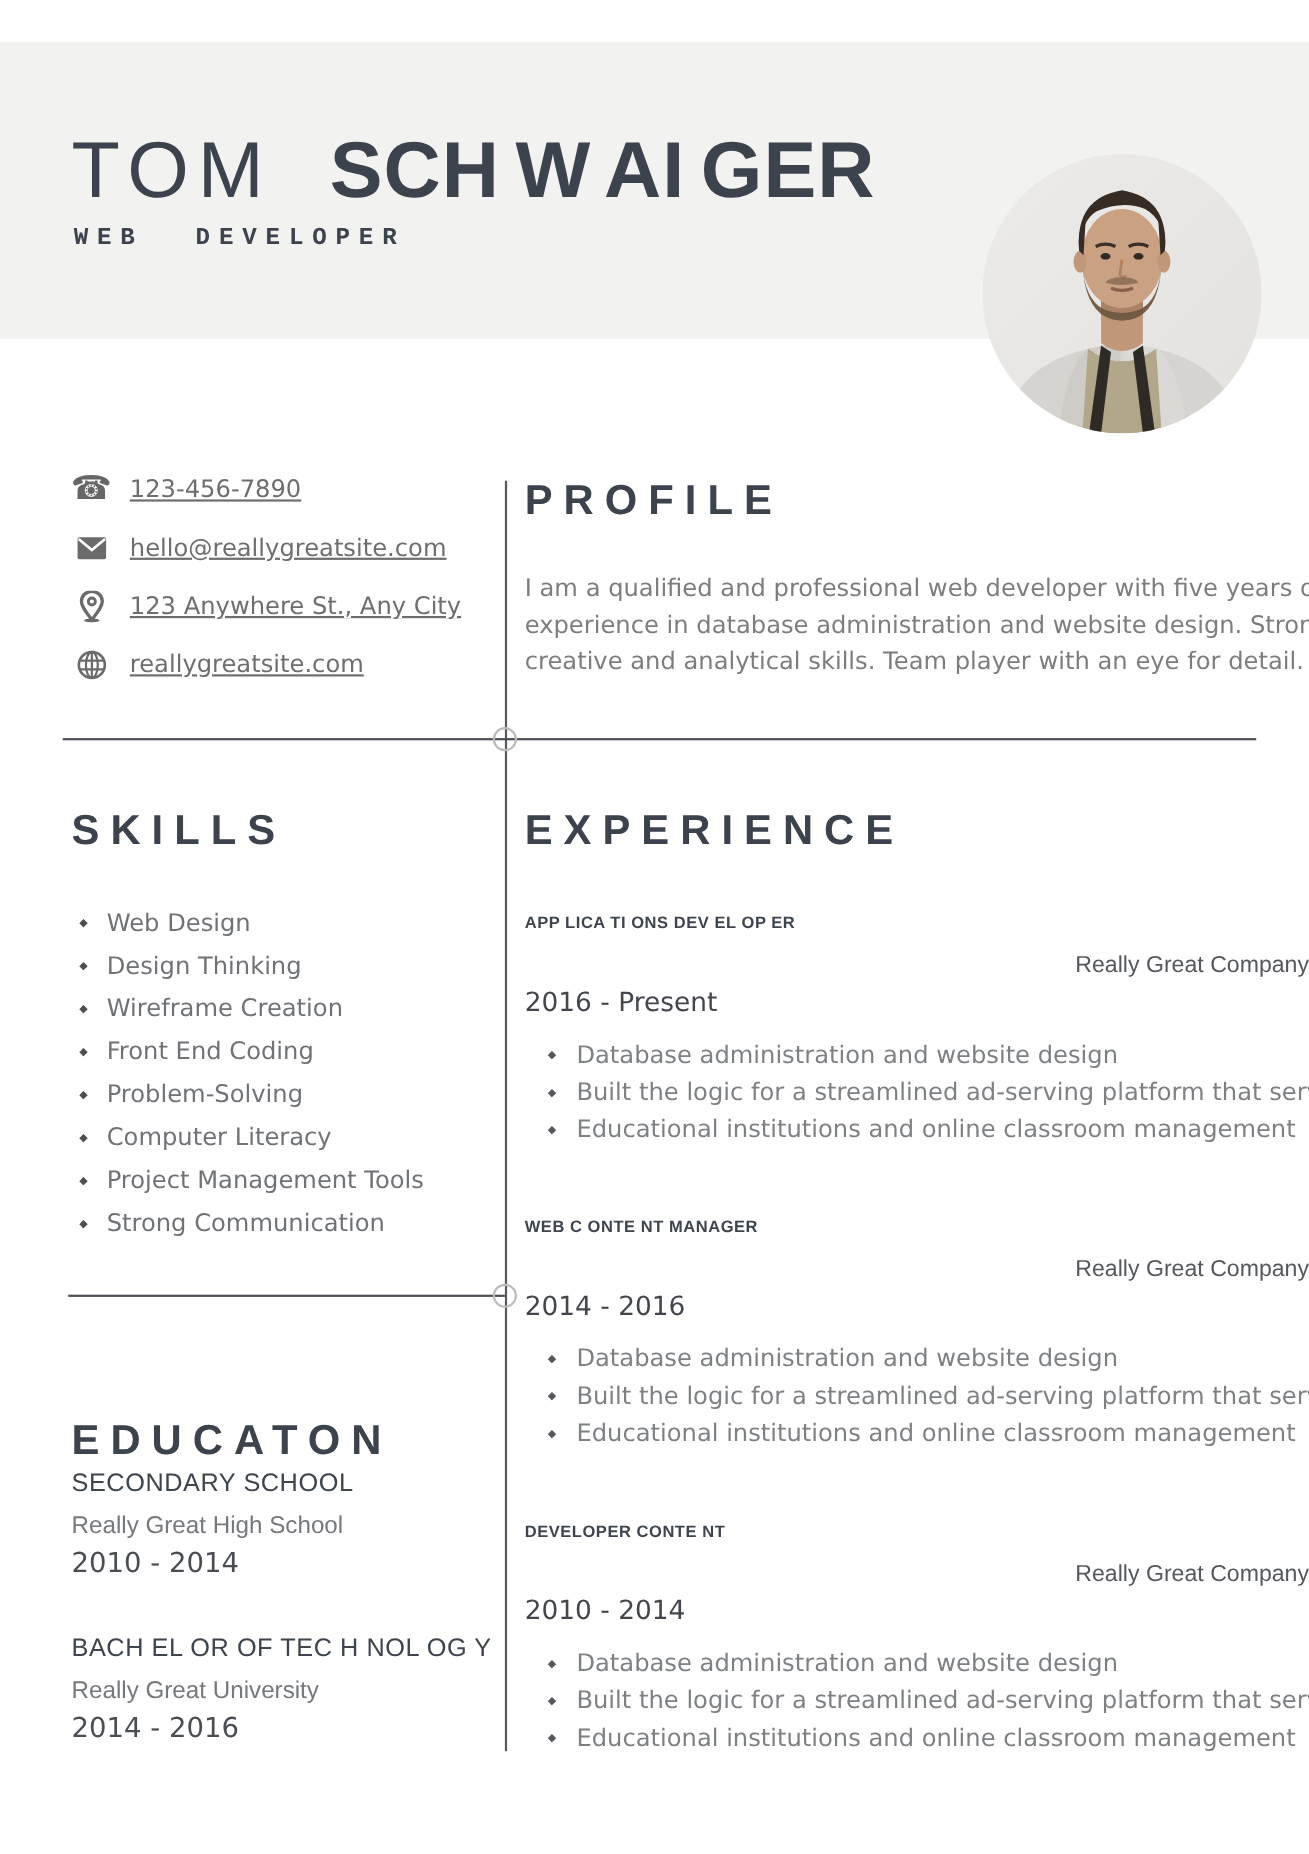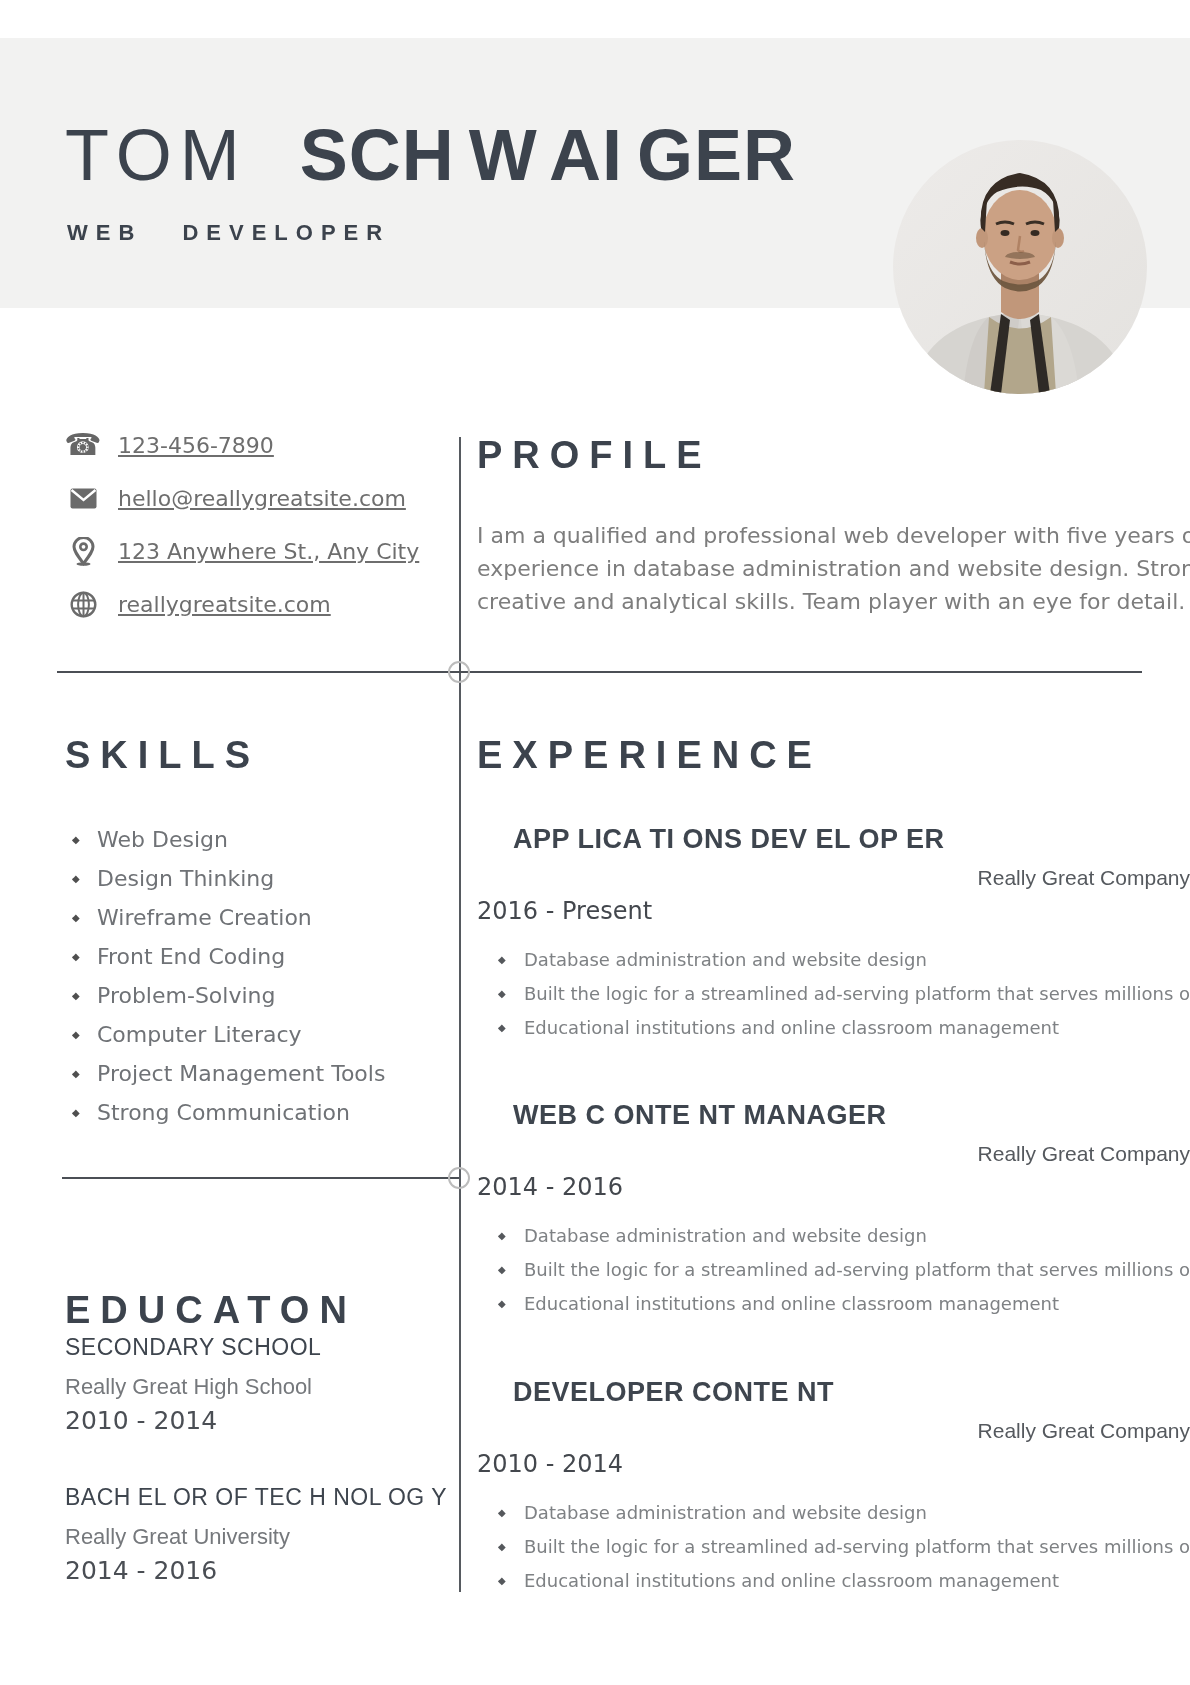--- a/index.html
+++ b/index.html
@@ -5,21 +5,21 @@
   html,body{margin:0;padding:0;background:#ffffff;}
   .page{position:relative;width:1190px;height:1685px;background:#ffffff;overflow:hidden;
         font-family:"DejaVu Sans",sans-serif;padding-left:48px;}
   .band{position:absolute;left:0;top:38px;width:1190px;height:270px;background:#f2f2f1;}
 
   
   .name-row{position:absolute;left:65px;top:110px;line-height:90px;color:#3c434d;
             font-family:"Liberation Sans",sans-serif;font-size:72px;white-space:nowrap;}
   .first-name{font-weight:400;letter-spacing:8px;margin-right:52px;}
   .last-name{font-weight:700;letter-spacing:1px;word-spacing:-7px;}
-  .role{position:absolute;left:67px;top:220px;font-family:Liberation Sans, sans-serif;
+  .role{position:absolute;left:67px;top:204px;font-family:Liberation Mono, monospace;
         font-size:22px;font-weight:700;letter-spacing:8px;word-spacing:26px;color:#3c434d;}
 
   
   .photo{position:absolute;left:893px;top:140px;width:254px;height:254px;border-radius:50%;
          overflow:hidden;}
 
   
   .contact{position:absolute;left:65px;top:433px;}
   .c-row{display:flex;align-items:center;height:24px;margin-bottom:29px;}
   .c-icon{width:36px;display:flex;justify-content:center;align-items:center;color:#666;}
@@ -56,29 +56,29 @@
   .edu-1{top:1334px;} .edu-2{top:1484px;}
   .edu-degree{font-family:"Liberation Sans",sans-serif;font-size:23px;font-weight:400;
               line-height:26px;letter-spacing:.5px;color:#3e454e;white-space:nowrap;}
   .edu-school{font-size:22px;line-height:26px;color:#75787c;margin-top:14px;
               font-family:"Liberation Sans",sans-serif;white-space:nowrap;}
   .edu-dates{font-size:25px;line-height:30px;color:#4a4e54;margin-top:6px;white-space:nowrap;}
 
   
   .job{position:absolute;left:477px;width:713px;}
   .job-1{top:826px;} .job-2{top:1102px;} .job-3{top:1379px;}
-  .job-title{font-family:"Liberation Sans",sans-serif;font-size:27px;font-weight:700;
-             line-height:27px;letter-spacing:.5px;color:#3e454e;white-space:nowrap;margin-left:36px;}
+  .job-title{font-family:"Liberation Sans",sans-serif;font-size:15px;font-weight:700;
+             line-height:27px;letter-spacing:.5px;color:#3e454e;white-space:nowrap;}
   .job-company{font-family:"Liberation Sans",sans-serif;font-size:21px;line-height:26px;
                color:#55595e;margin-top:12px;white-space:nowrap;text-align:right;}
   .job-dates{font-size:24px;line-height:28px;color:#43474d;margin-top:6px;white-space:nowrap;}
   .job-bullets{margin-top:18px;}
   .b-row{display:flex;align-items:center;line-height:34px;height:34px;white-space:nowrap;}
   .b-diamond{width:26px;padding-left:21px;font-size:10px;color:#55585c;flex:none;}
-  .b-text{font-size:18px;color:#7e8184;white-space:nowrap;}
+  .b-text{font-size:22px;color:#7e8184;white-space:nowrap;}
 </style>
 </head>
 <body>
 
 <div class="page">
 
   <div class="band"></div>
 
   <div class="name-row">
     <span class="first-name">TOM</span><span class="last-name">SCH W AI GER</span>

